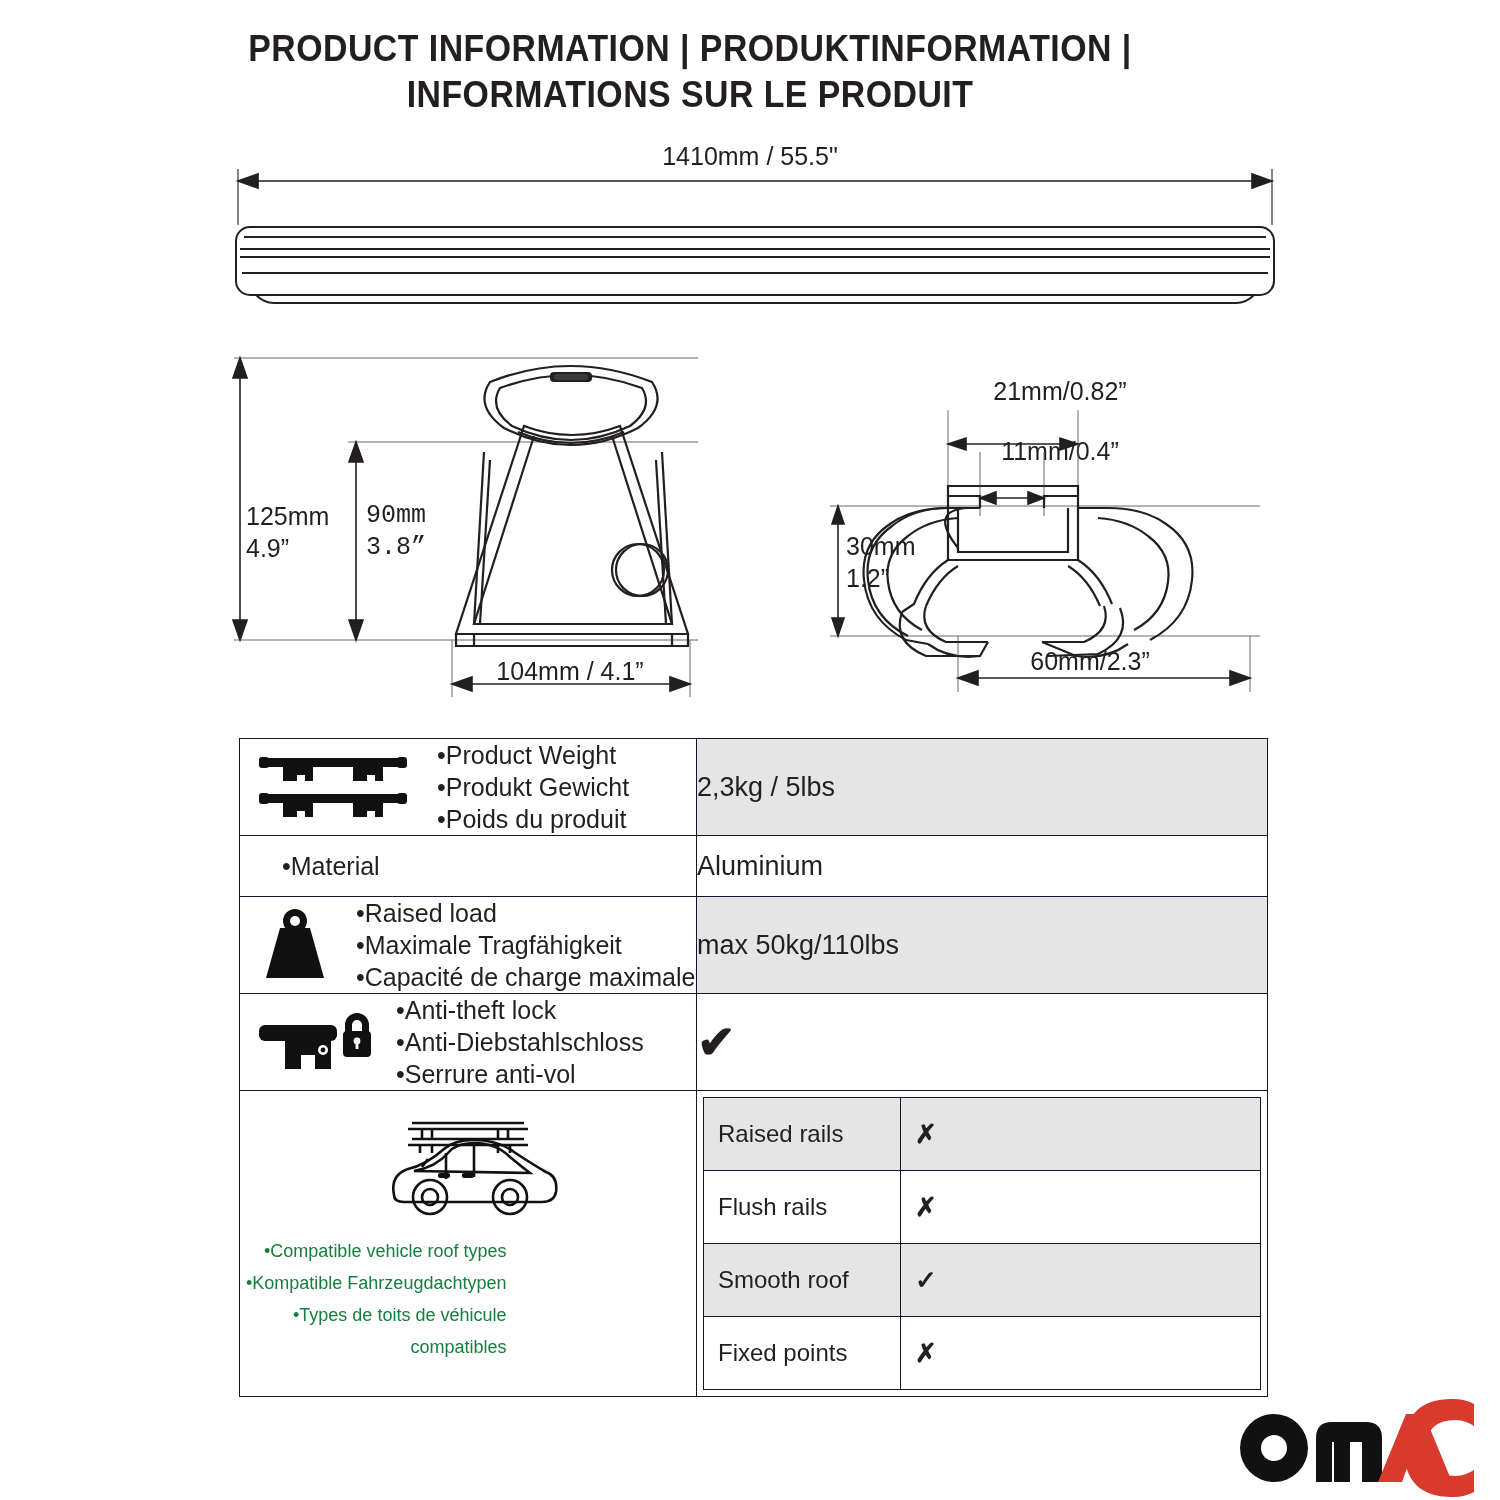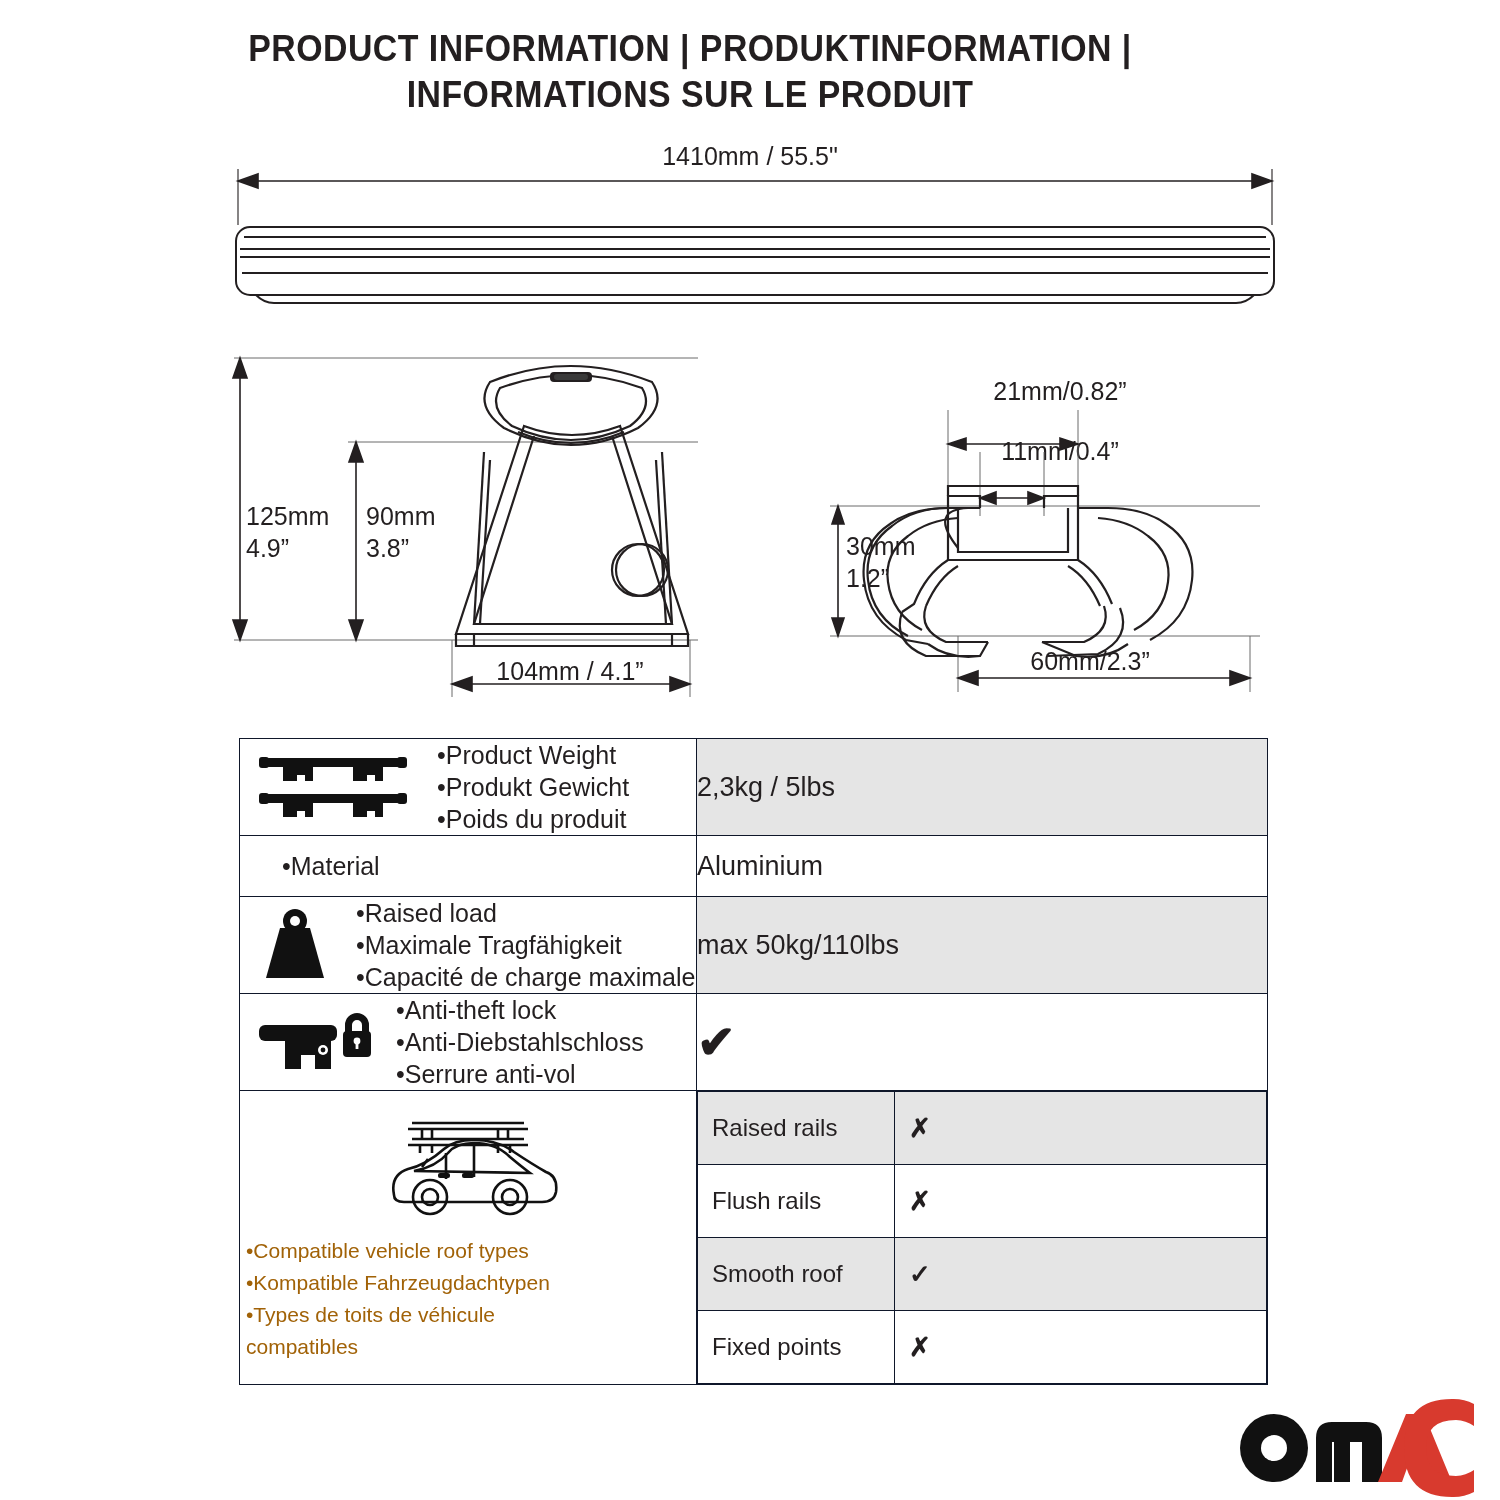--- a/index.html
+++ b/index.html
@@ -34,21 +34,21 @@
   .icon-wrap{width:185px;flex:0 0 185px;display:flex;align-items:center;justify-content:center;}
   .check{font-size:46px;font-weight:bold;line-height:1;}
   .rt-name{font-size:24px;color:#231f20;padding-left:14px;}
   .rt-mark{font-size:26px;font-weight:bold;color:#231f20;padding-left:14px;}
   .nested{border-collapse:collapse;width:100%;table-layout:fixed;}
   .nested td{border:1px solid #808080;height:72px;}
   .nested tr:first-child td{border-top:0;}
   .nested tr:last-child td{border-bottom:0;}
   .nested td:last-child{border-right:0;}
   .roof-col-a{width:196px;}
-  .compat-label{font-size:21px;line-height:32px;color:#a16207;padding-left:6px;}
+  .compat-label{font-size:18px;line-height:32px;color:#15803d;padding-left:6px;text-align:right;}
 
   
   #logo{position:absolute;left:1238px;top:1412px;}
 </style>
 </head>
 <body>
 
 <div id="title-block">
   <div class="tline">PRODUCT INFORMATION | PRODUKTINFORMATION |</div>
   <div class="tline">INFORMATIONS SUR LE PRODUIT</div>
@@ -75,21 +75,21 @@
       <path d="M12 108 H1038"></path>
       <path d="M26 130 q8 8 18 8"></path>
       <path d="M1024 130 q-8 8 -18 8"></path>
       <path d="M44 138 H1006"></path>
     </g>
   </svg>
 </div>
 
 <div class="dim" style="left:246px;top:500px;">125mm
 4.9”</div>
-<div class="dim" style="left:366px;top:500px;">90mm
+<div class="dim" style="left:366px;top:500px;font-family:Liberation Mono, monospace;">90mm
 3.8”</div>
 <div class="dim c" style="left:445px;top:655px;width:250px;">104mm / 4.1”</div>
 
 <div class="svgbox" style="left:228px;top:352px;">
   <svg width="480" height="350" viewBox="0 0 480 350">
 
     <g stroke="#6b6b6b" stroke-width="1">
       <line x1="6" y1="6" x2="470" y2="6"></line>
       <line x1="120" y1="90" x2="470" y2="90"></line>
       <line x1="6" y1="288" x2="470" y2="288"></line>
@@ -339,21 +339,21 @@
             </svg>
           </div>
           <div class="compat-label" style="margin-top:6px;">
             <div>•Compatible vehicle roof types</div>
             <div>•Kompatible Fahrzeugdachtypen</div>
             <div>•Types de toits de véhicule</div>
             <div>compatibles</div>
           </div>
         </div>
       </td>
-      <td style="padding:0;">
+      <td style="padding:6px;">
         <table class="nested">
           <tbody>
                 <tr>
             <td class="roof-col-a shaded">
               <div class="rt-name">Raised rails</div>
             </td>
             <td class="shaded">
               <div class="rt-mark">✗</div>
             </td>
           </tr>

